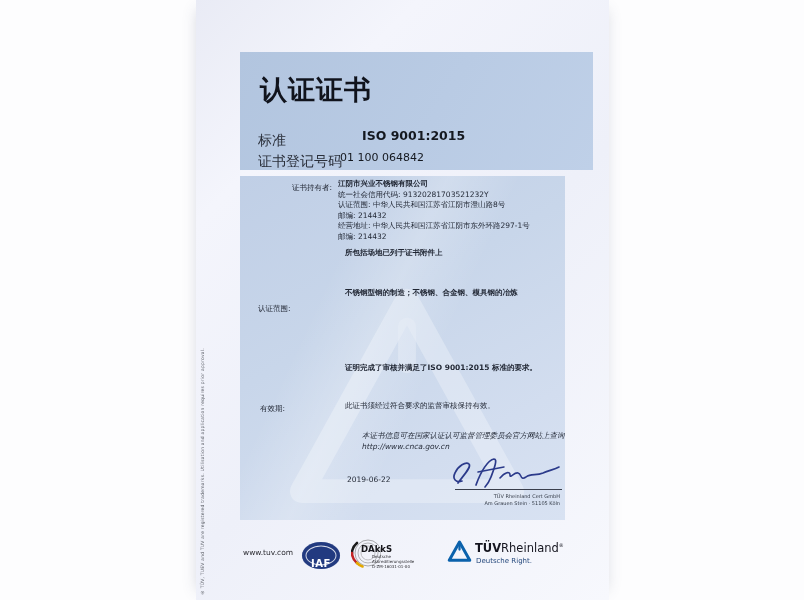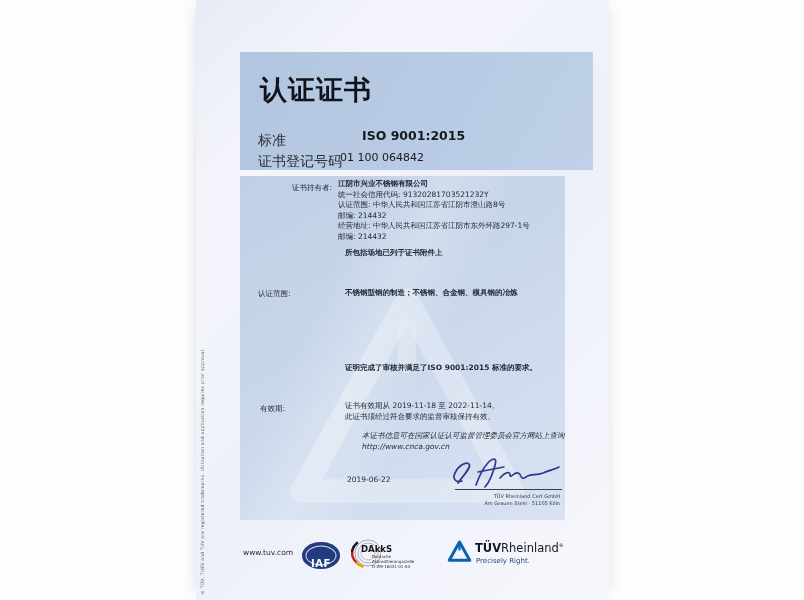--- a/index.html
+++ b/index.html
@@ -84,28 +84,27 @@
       <div class="btext" style="left:98px; top:3px; width:212px;">
         <div class="bold">江阴市兴业不锈钢有限公司</div>
         <div>统一社会信用代码: 91320281703521232Y</div>
         <div>认证范围: 中华人民共和国江苏省江阴市澄山路8号</div>
         <div>邮编: 214432</div>
         <div>经营地址: 中华人民共和国江苏省江阴市东外环路297-1号</div>
         <div>邮编: 214432</div>
       </div>
       <div class="btext bold" style="left:105px; top:72px;">所包括场地已列于证书附件上</div>
 
-      <div class="blabel" style="left:18px; top:113px;">认证范围:</div>
+      <div class="blabel" style="left:18px; top:128px;">认证范围:</div>
       <div class="btext bold" style="left:105px; top:112px; width:215px;">不锈钢型钢的制造；不锈钢、合金钢、模具钢的冶炼</div>
 
       <div class="btext bold" style="left:105px; top:187px; width:215px;">证明完成了审核并满足了ISO 9001:2015 标准的要求。</div>
 
       <div class="blabel" style="left:20px; top:228px;">有效期:</div>
       <div class="btext" style="left:105px; top:225px; width:215px;">
-        <div>证书有效期从 2019-11-18 至 2022-11-14。</div>
         <div>此证书须经过符合要求的监督审核保持有效。</div>
       </div>
       <div class="btext" style="left:122px; top:255px; width:215px;font-style:italic;">
         <div>本证书信息可在国家认证认可监督管理委员会官方网站上查询</div>
         <div>http://www.cnca.gov.cn</div>
       </div>
 
       <div class="btext" style="left:107px; top:299px;">2019-06-22</div>
 
       <svg class="signature" width="118" height="34" viewBox="0 0 118 34">
@@ -143,18 +142,18 @@
         <div>D-ZM-16031-01-00</div>
       </div>
     </div>
 
     <div class="tuv">
       <svg width="25" height="24" viewBox="0 0 100 92">
         <polygon points="50,10 9,83 91,83" fill="none" stroke="#0b62ac" stroke-width="12" stroke-linejoin="round"></polygon>
         <line x1="50" y1="22" x2="50" y2="40" stroke="#0b62ac" stroke-width="9" stroke-linecap="round"></line>
       </svg>
       <div class="brand"><b>TÜV</b><span>Rheinland</span><sup>®</sup></div>
-      <div class="tagline">Precisely Right.</div>
+      <div class="tagline">Deutsche Right.</div>
     </div>
 
     <div class="side-note">® TÜV, TUEV and TUV are registered trademarks. Utilisation and application requires prior approval.</div>
   </div>
 </div>
 
 </body></html>

